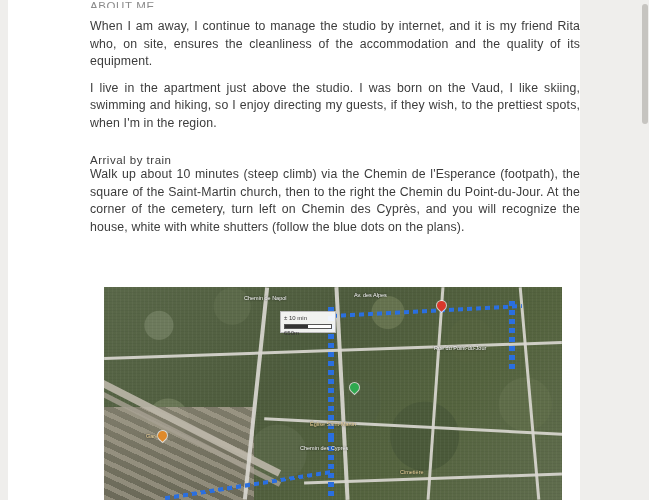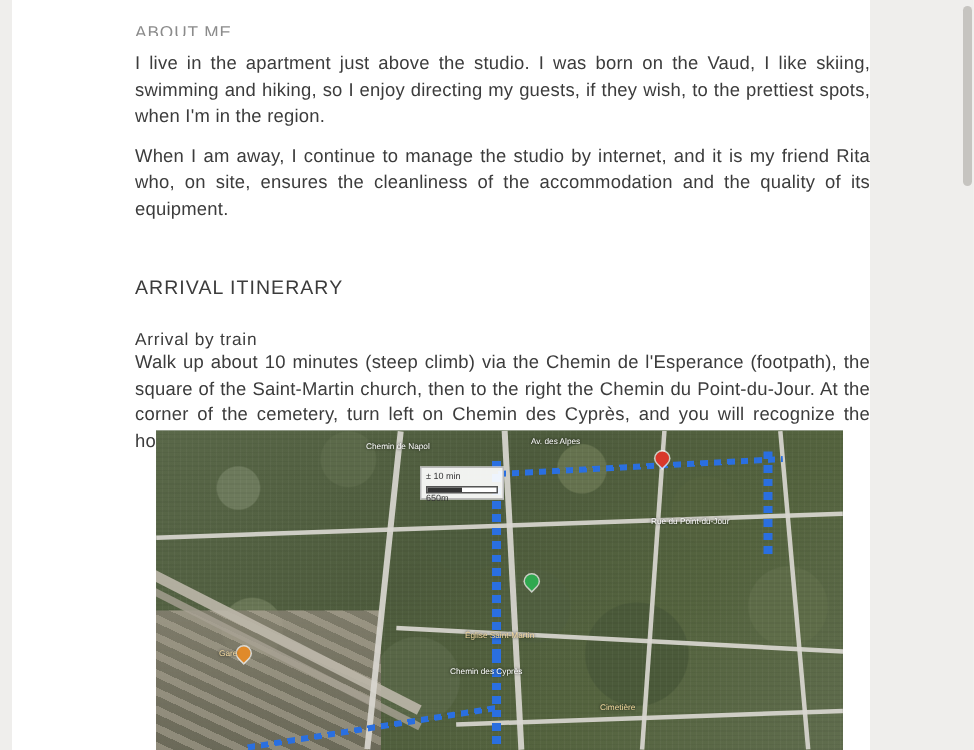--- a/index.html
+++ b/index.html
@@ -26,21 +26,21 @@
     position: absolute;
     left: 82px;
     top: 0;
     width: 490px;
   }
   .section-label {
     font-size: 11.5px;
     color: #8b8b8b;
     letter-spacing: 0.6px;
     margin: 0;
-    padding-top: 16px;
+    padding-top: 0px;
     height: 8px;
     overflow: hidden;
   }
   p.para {
     font-size: 12.3px;
     line-height: 17.5px;
     color: #3c3c3c;
     margin: 0 0 9px 0;
     text-align: justify;
     letter-spacing: 0.15px;
@@ -204,24 +204,23 @@
 </style>
 </head>
 <body>
 
 <div class="page">
 
   <div class="content">
 
     <div class="section-label">ABOUT ME</div>
 
+    <p class="para">When I am away, I continue to manage the studio by internet, and it is my friend Rita who, on site, ensures the cleanliness of the accommodation and the quality of its equipment.</p>
     <p class="para">I live in the apartment just above the studio. I was born on the Vaud, I like skiing, swimming and hiking, so I enjoy directing my guests, if they wish, to the prettiest spots, when I'm in the region.</p>
-    <p class="para">When I am away, I continue to manage the studio by internet, and it is my friend Rita who, on site, ensures the cleanliness of the accommodation and the quality of its equipment.</p>
-
-    <h2 class="itinerary">ARRIVAL ITINERARY</h2>
+
 
     <h3 class="subhead">Arrival by train</h3>
 
     <p class="para para-train"><span>Walk up about 10 minutes (</span><span class="bold">steep climb</span><span>) via the Chemin de l'Esperance (footpath), the square of the Saint-Martin church, then to the right the Chemin du Point-du-Jour. At the corner of the cemetery, turn left on Chemin des Cyprès, and you will recognize the house, white with white shutters (follow the blue dots on the plans).</span></p>
 
   </div>
 
   <div class="map-wrap">
     <div class="map-base"></div>
     <div class="map-grain"></div>

